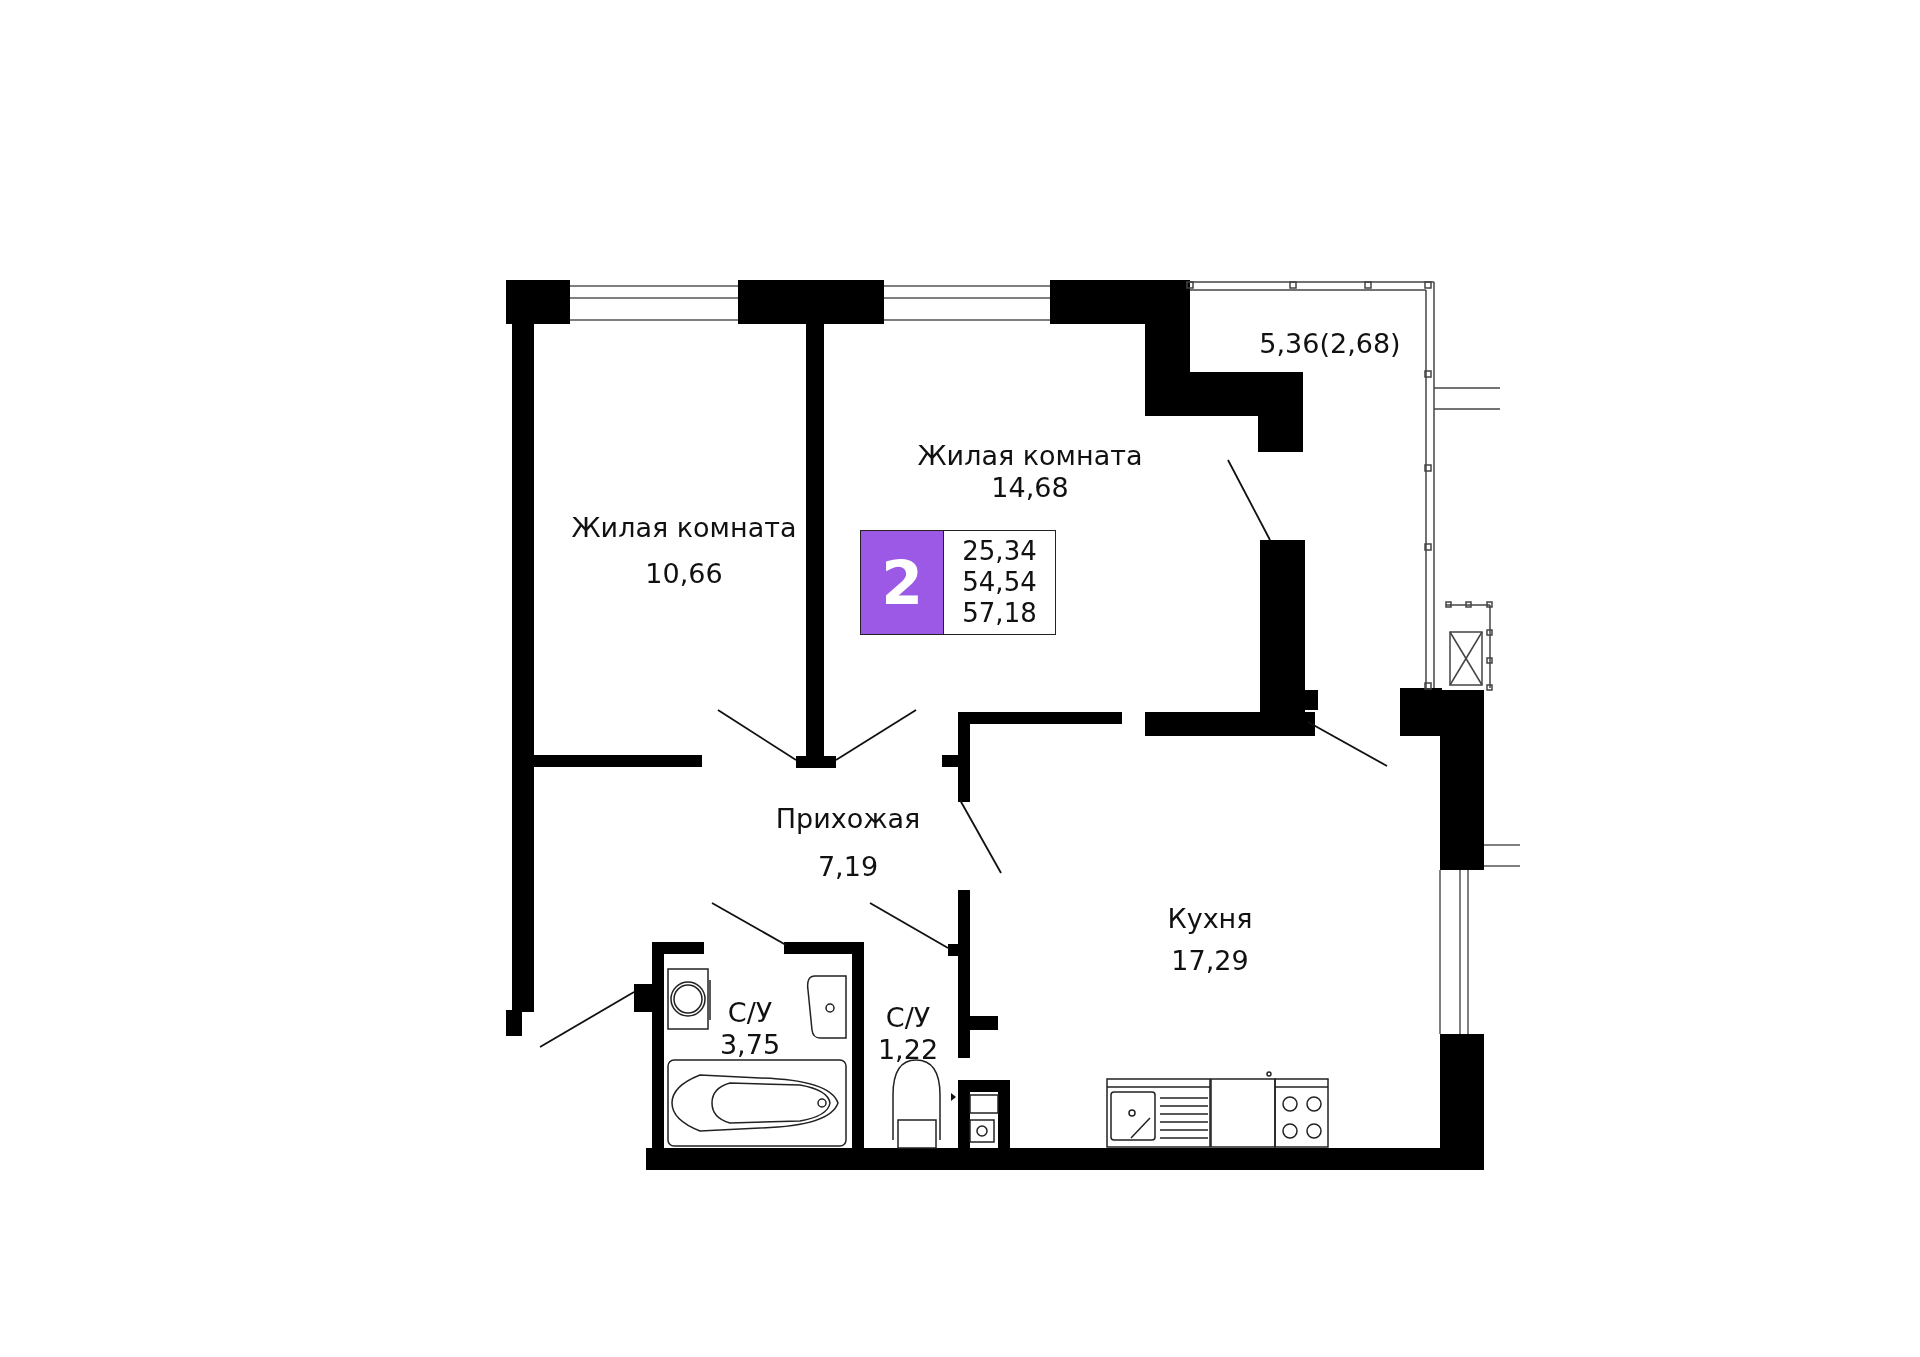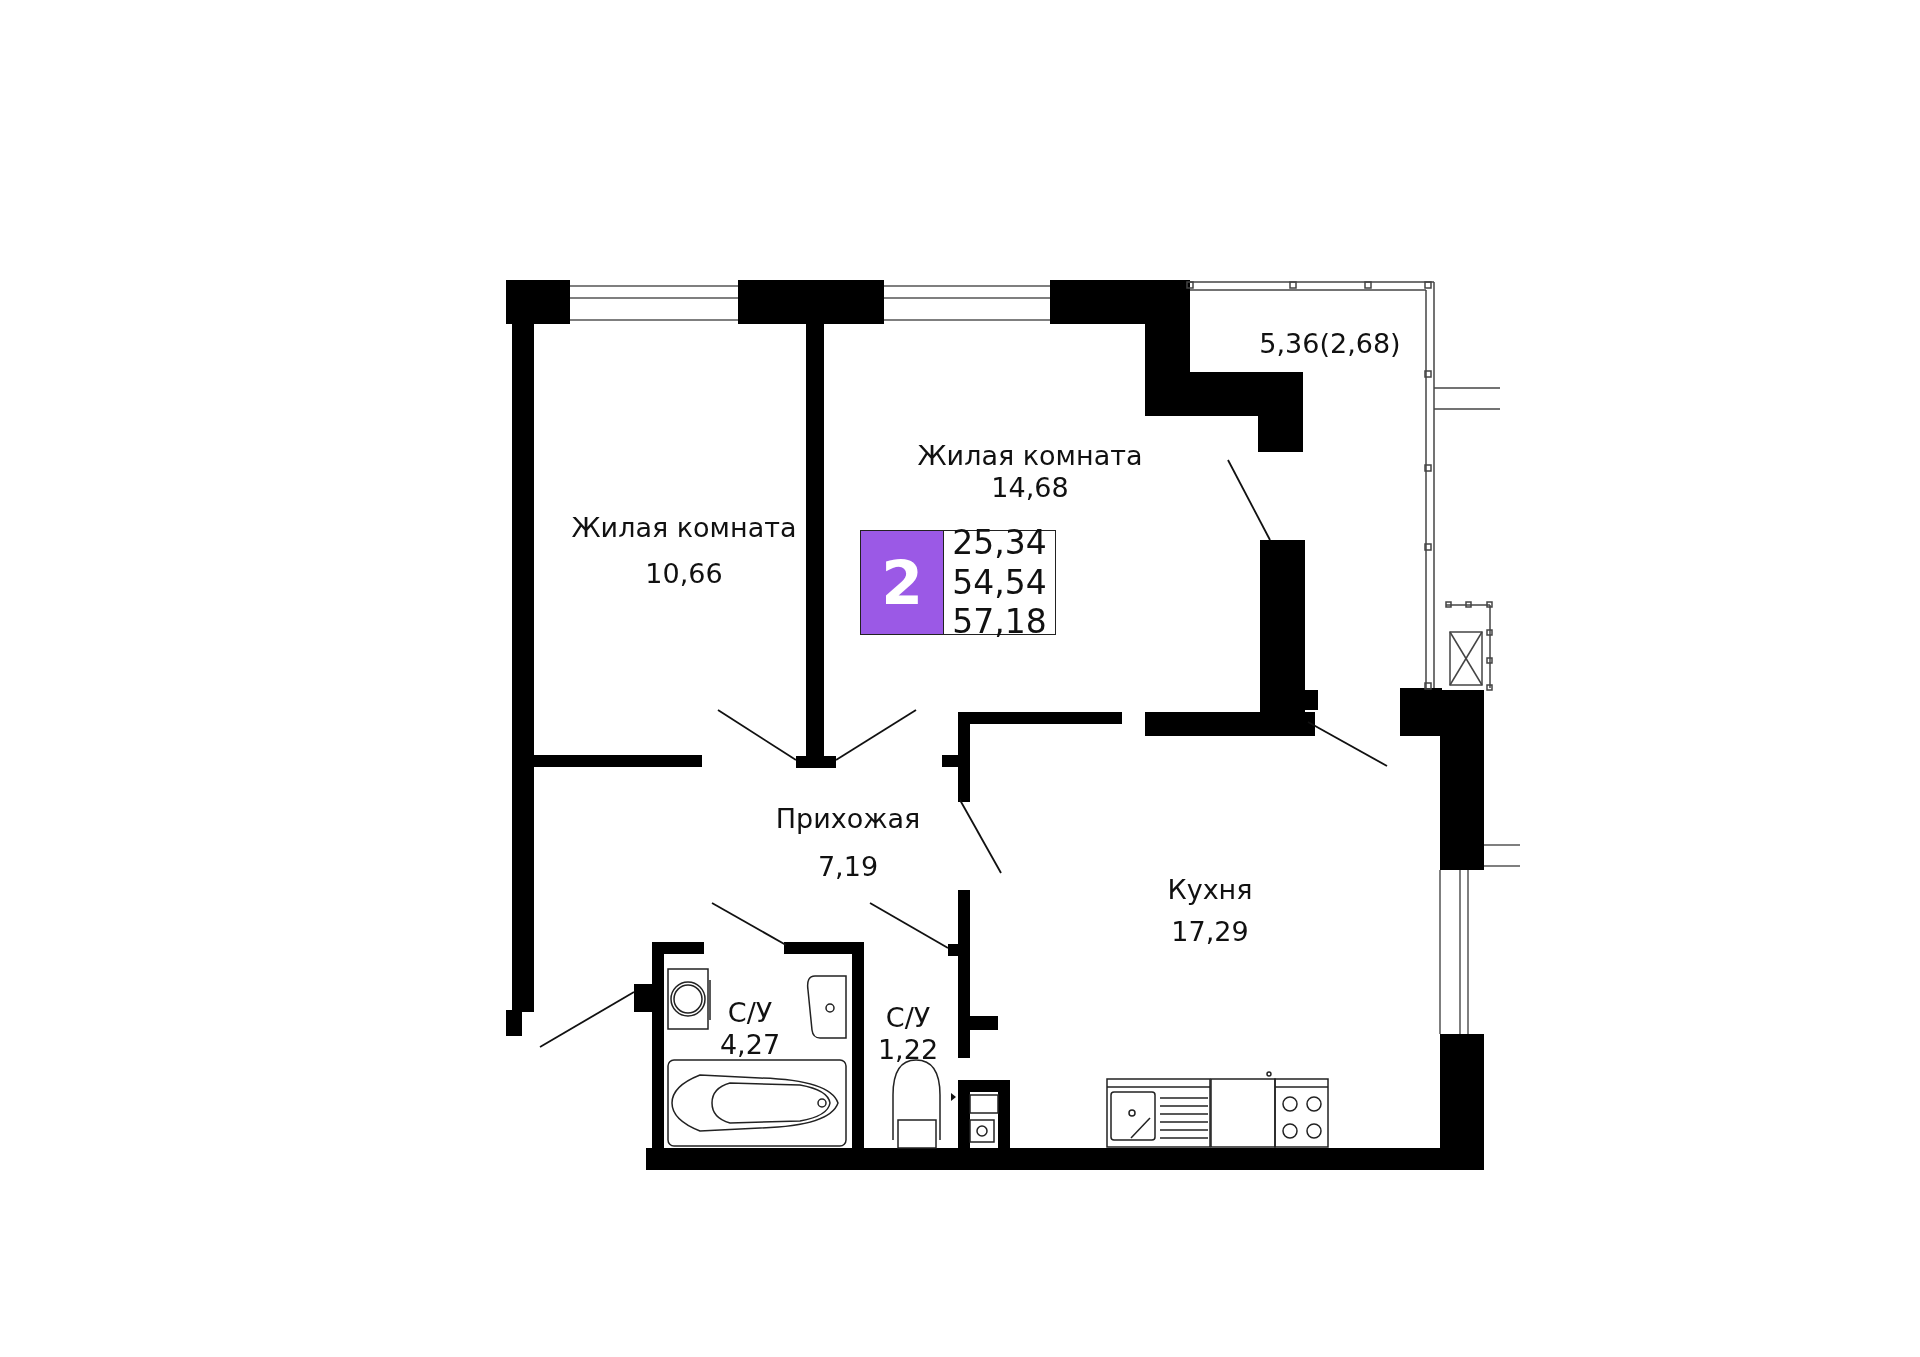--- a/index.html
+++ b/index.html
@@ -1,21 +1,21 @@
 <!DOCTYPE html>
 <html><head>
 <meta charset="utf-8">
 <style>
   html, body { margin:0; padding:0; background:#ffffff; }
   body { width:1920px; height:1357px; position:relative; overflow:hidden; font-family:"DejaVu Sans", sans-serif; }
   #plan { position:absolute; left:0; top:0; width:1920px; height:1357px; }
   .lbl { position:absolute; color:#111; font-family:"DejaVu Sans", sans-serif; font-size:27px; text-align:center; white-space:nowrap; line-height:1.2; }
   .badge { position:absolute; left:860px; top:530px; width:196px; height:105px; border:1.5px solid #222; display:flex; box-sizing:border-box; }
   .badge .num { width:82px; height:100%; display:flex; align-items:center; justify-content:center; color:#fff; font-size:60px; font-weight:bold; font-family:"DejaVu Sans", sans-serif; }
-  .badge .vals { flex:1; display:flex; flex-direction:column; justify-content:center; align-items:center; border-left:1.5px solid #222; font-size:33px; line-height:1.2; color:#111; }
+  .badge .vals { flex:1; display:flex; flex-direction:column; justify-content:center; align-items:center; border-left:1.5px solid #222; font-size:26px; line-height:1.2; color:#111; }
 </style>
 </head>
 <body>
 
 <svg id="plan" viewBox="0 0 1920 1357" xmlns="http://www.w3.org/2000/svg">
 
   <g fill="#000">
 
     <rect x="506" y="280" width="64" height="44"></rect>
 
@@ -167,27 +167,27 @@
   <div style="margin-top:14px;">10,66</div>
 </div>
 <div class="lbl" style="left:910px; top:440px; width:240px;">
   <div>Жилая комната</div>
   <div>14,68</div>
 </div>
 <div class="lbl" style="left:748px; top:803px; width:200px;">
   <div>Прихожая</div>
   <div style="margin-top:16px;">7,19</div>
 </div>
-<div class="lbl" style="left:1110px; top:874px; width:200px;">
+<div class="lbl" style="left:1110px; top:903px; width:200px;">
   <div>Кухня</div>
   <div style="margin-top:10px;">17,29</div>
 </div>
 <div class="lbl" style="left:700px; top:997px; width:100px;">
   <div>С/У</div>
-  <div>4,27</div>
+  <div>3,75</div>
 </div>
 <div class="lbl" style="left:858px; top:1002px; width:100px;">
   <div>С/У</div>
   <div>1,22</div>
 </div>
 <div class="lbl" style="left:1230px; top:328px; width:200px;">
   <div>5,36(2,68)</div>
 </div>
 
 <div class="badge">

